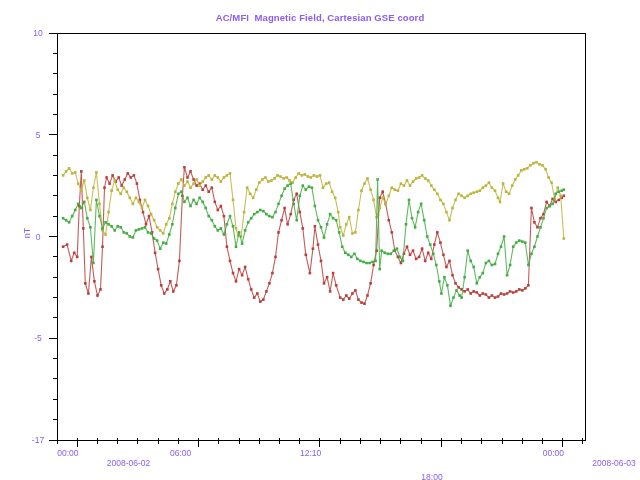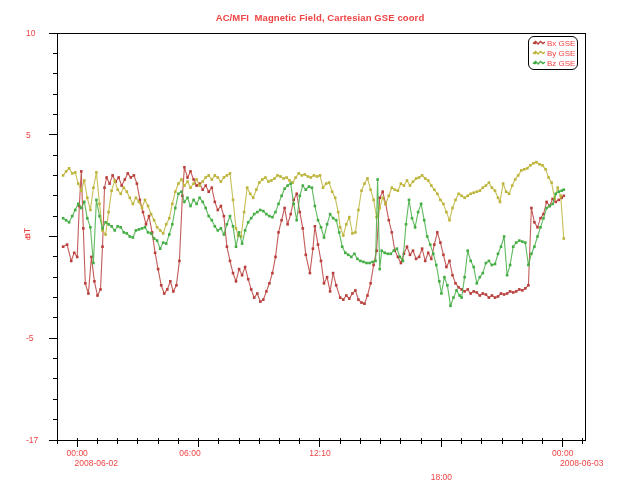--- a/index.html
+++ b/index.html
@@ -1,24 +1,24 @@
 <!DOCTYPE html>
 <html><head>
 <meta charset="utf-8">
 <style>
   html,body{margin:0;padding:0;background:#ffffff;}
   #stage{position:relative;width:640px;height:480px;background:#fff;overflow:hidden;
-         font-family:"Liberation Sans","DejaVu Sans",sans-serif;color:#ef4444;}
+         font-family:"Liberation Sans","DejaVu Sans",sans-serif;color:#8b5cf6;}
   #chart-title{position:absolute;left:0;top:12px;width:640px;text-align:center;
                font-size:9.5px;font-weight:bold;letter-spacing:0.1px;white-space:pre;}
   #plot-svg{position:absolute;left:0;top:0;}
   .tick-label{position:absolute;font-size:8.5px;line-height:10px;white-space:pre;}
-  .ylab{text-align:left;}
-  .xlab{text-align:center;}
-  .datelab{text-align:center;}
+  .ylab{text-align:center;}
+  .xlab{text-align:left;}
+  .datelab{text-align:right;margin-left:24px;}
   #y-axis-title{position:absolute;left:22px;top:228px;font-size:9px;
                 transform:rotate(-90deg);transform-origin:center;}
   #legend{position:absolute;left:528px;top:36px;width:50px;background:#fff;
           border:1px solid #000;border-radius:6px;padding:1px 2px 1px 3px;box-sizing:border-box;}
   .legend-row{display:flex;align-items:center;height:10px;}
   .legend-sample{width:14px;height:8px;flex:0 0 14px;}
   .legend-label{font-size:8px;white-space:pre;margin-left:1px;}
 </style>
 </head>
 <body>
@@ -595,37 +595,14 @@
       <div class="tick-label ylab" style="left: 26px; top: 435px; width: 24px;">-17</div>
       <div class="tick-label xlab" style="left: 57.2299px; top: 448px; width: 40px;">00:00</div>
       <div class="tick-label xlab" style="left: 170px; top: 448px; width: 40px;">06:00</div>
       <div class="tick-label xlab" style="left: 299.989px; top: 448px; width: 40px;">12:10</div>
       <div class="tick-label xlab" style="left: 421.368px; top: 472px; width: 40px;">18:00</div>
       <div class="tick-label xlab" style="left: 542.747px; top: 448px; width: 40px;">00:00</div>
       <div class="tick-label datelab" style="left: 66.2299px; top: 458px; width: 60px;">2008-06-02</div>
       <div class="tick-label datelab" style="left: 551.747px; top: 458px; width: 60px;">2008-06-03</div>
     </div>
 
-  <div id="legend">
-    <div class="legend-row">
-      <svg class="legend-sample" viewBox="0 0 14 8">
-        <path class="leg-path" d="M1,4.5 L3.5,2.5 L6,5 L8.5,2.5 L11,4.5 L13,3" fill="none" stroke-width="1.4" stroke="#b8403c"></path>
-        <path class="leg-arrow" d="M0.5,5 L4.5,2.2 L4,5.2 Z" stroke="none" fill="#b8403c"></path>
-      </svg>
-      <span class="legend-label">Bx GSE</span>
-    </div>
-    <div class="legend-row">
-      <svg class="legend-sample" viewBox="0 0 14 8">
-        <path class="leg-path" d="M1,4.5 L3.5,2.5 L6,5 L8.5,2.5 L11,4.5 L13,3" fill="none" stroke-width="1.4" stroke="#bdb43a"></path>
-        <path class="leg-arrow" d="M0.5,5 L4.5,2.2 L4,5.2 Z" stroke="none" fill="#bdb43a"></path>
-      </svg>
-      <span class="legend-label">By GSE</span>
-    </div>
-    <div class="legend-row">
-      <svg class="legend-sample" viewBox="0 0 14 8">
-        <path class="leg-path" d="M1,4.5 L3.5,2.5 L6,5 L8.5,2.5 L11,4.5 L13,3" fill="none" stroke-width="1.4" stroke="#43ad43"></path>
-        <path class="leg-arrow" d="M0.5,5 L4.5,2.2 L4,5.2 Z" stroke="none" fill="#43ad43"></path>
-      </svg>
-      <span class="legend-label">Bz GSE</span>
-    </div>
-  </div>
 
 </div>
 
 </body></html>

